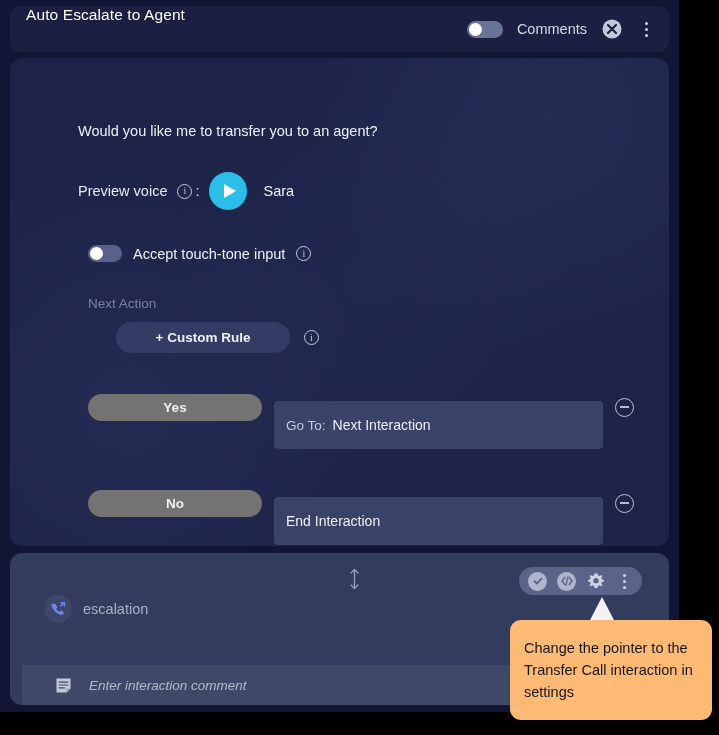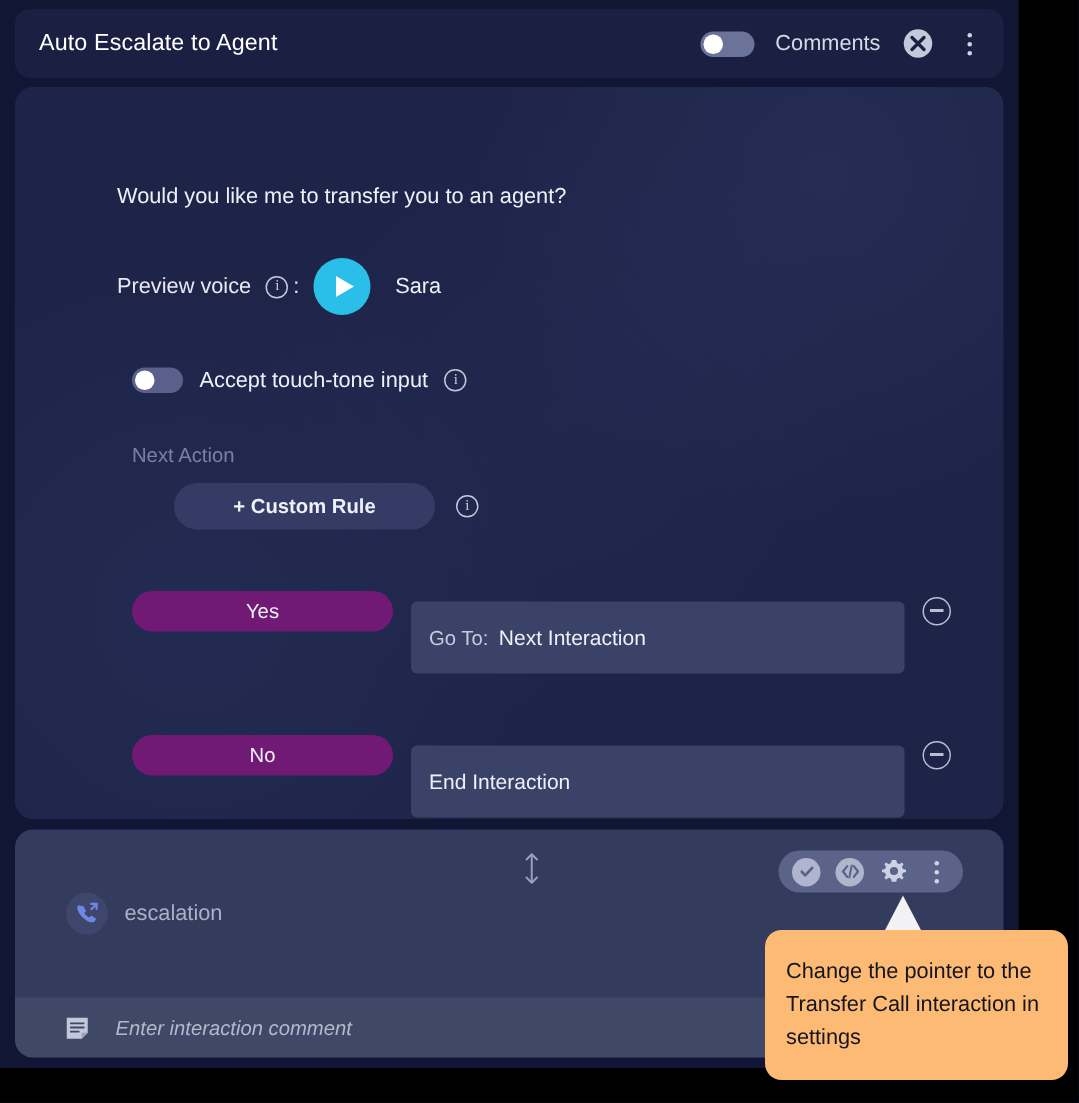--- a/index.html
+++ b/index.html
@@ -25,21 +25,20 @@
   }
 
   
   .header {
     position: absolute;
     left: 10px; top: 6px;
     width: 659px; height: 46px;
     background: #1b2042;
     border-radius: 10px;
     display: flex;
-    align-items: center;
     padding: 0 14px 0 16px;
   }
   .header-title {
     color: #ffffff;
     font-size: 15.5px;
     letter-spacing: .1px;
     white-space: nowrap;
   }
   .header-right {
     margin-left: auto;
@@ -208,24 +207,24 @@
 
   .rule-row {
     display: flex; align-items: center;
     padding-left: 78px;
     margin-top: 12px;
     gap: 12px;
   }
   .rule-pill {
     width: 174px; height: 27px;
     border-radius: 16px;
-    background: #701a75;
+    background: #737373;
     color: #eef0f7;
     font-size: 13.5px;
-    font-weight: normal;
+    font-weight: bold;
     display: flex; align-items: center; justify-content: center;
     flex: none;
   }
   .rule-field {
     width: 329px; height: 48px;
     border-radius: 4px;
     background: #3a4268;
     display: flex; align-items: center;
     padding-left: 12px;
     gap: 7px;
@@ -289,21 +288,21 @@
     width: 28px; height: 28px;
     border-radius: 50%;
     background: #3e476b;
     display: flex; align-items: center; justify-content: center;
     flex: none;
   }
   .esc-name { color: #aab0c8; font-size: 14.5px; }
 
   .comment-bar {
     position: absolute;
-    left: 0; bottom: 0;
+    left: 12px; bottom: 0;
     width: 659px; height: 40px;
     background: #3f4867;
     display: flex; align-items: center;
     padding-left: 32px;
     gap: 16px;
   }
   .note-ico { width: 19px; height: 19px; flex: none; }
   .comment-placeholder {
     color: #b3b9cd;
     font-size: 13.5px;

